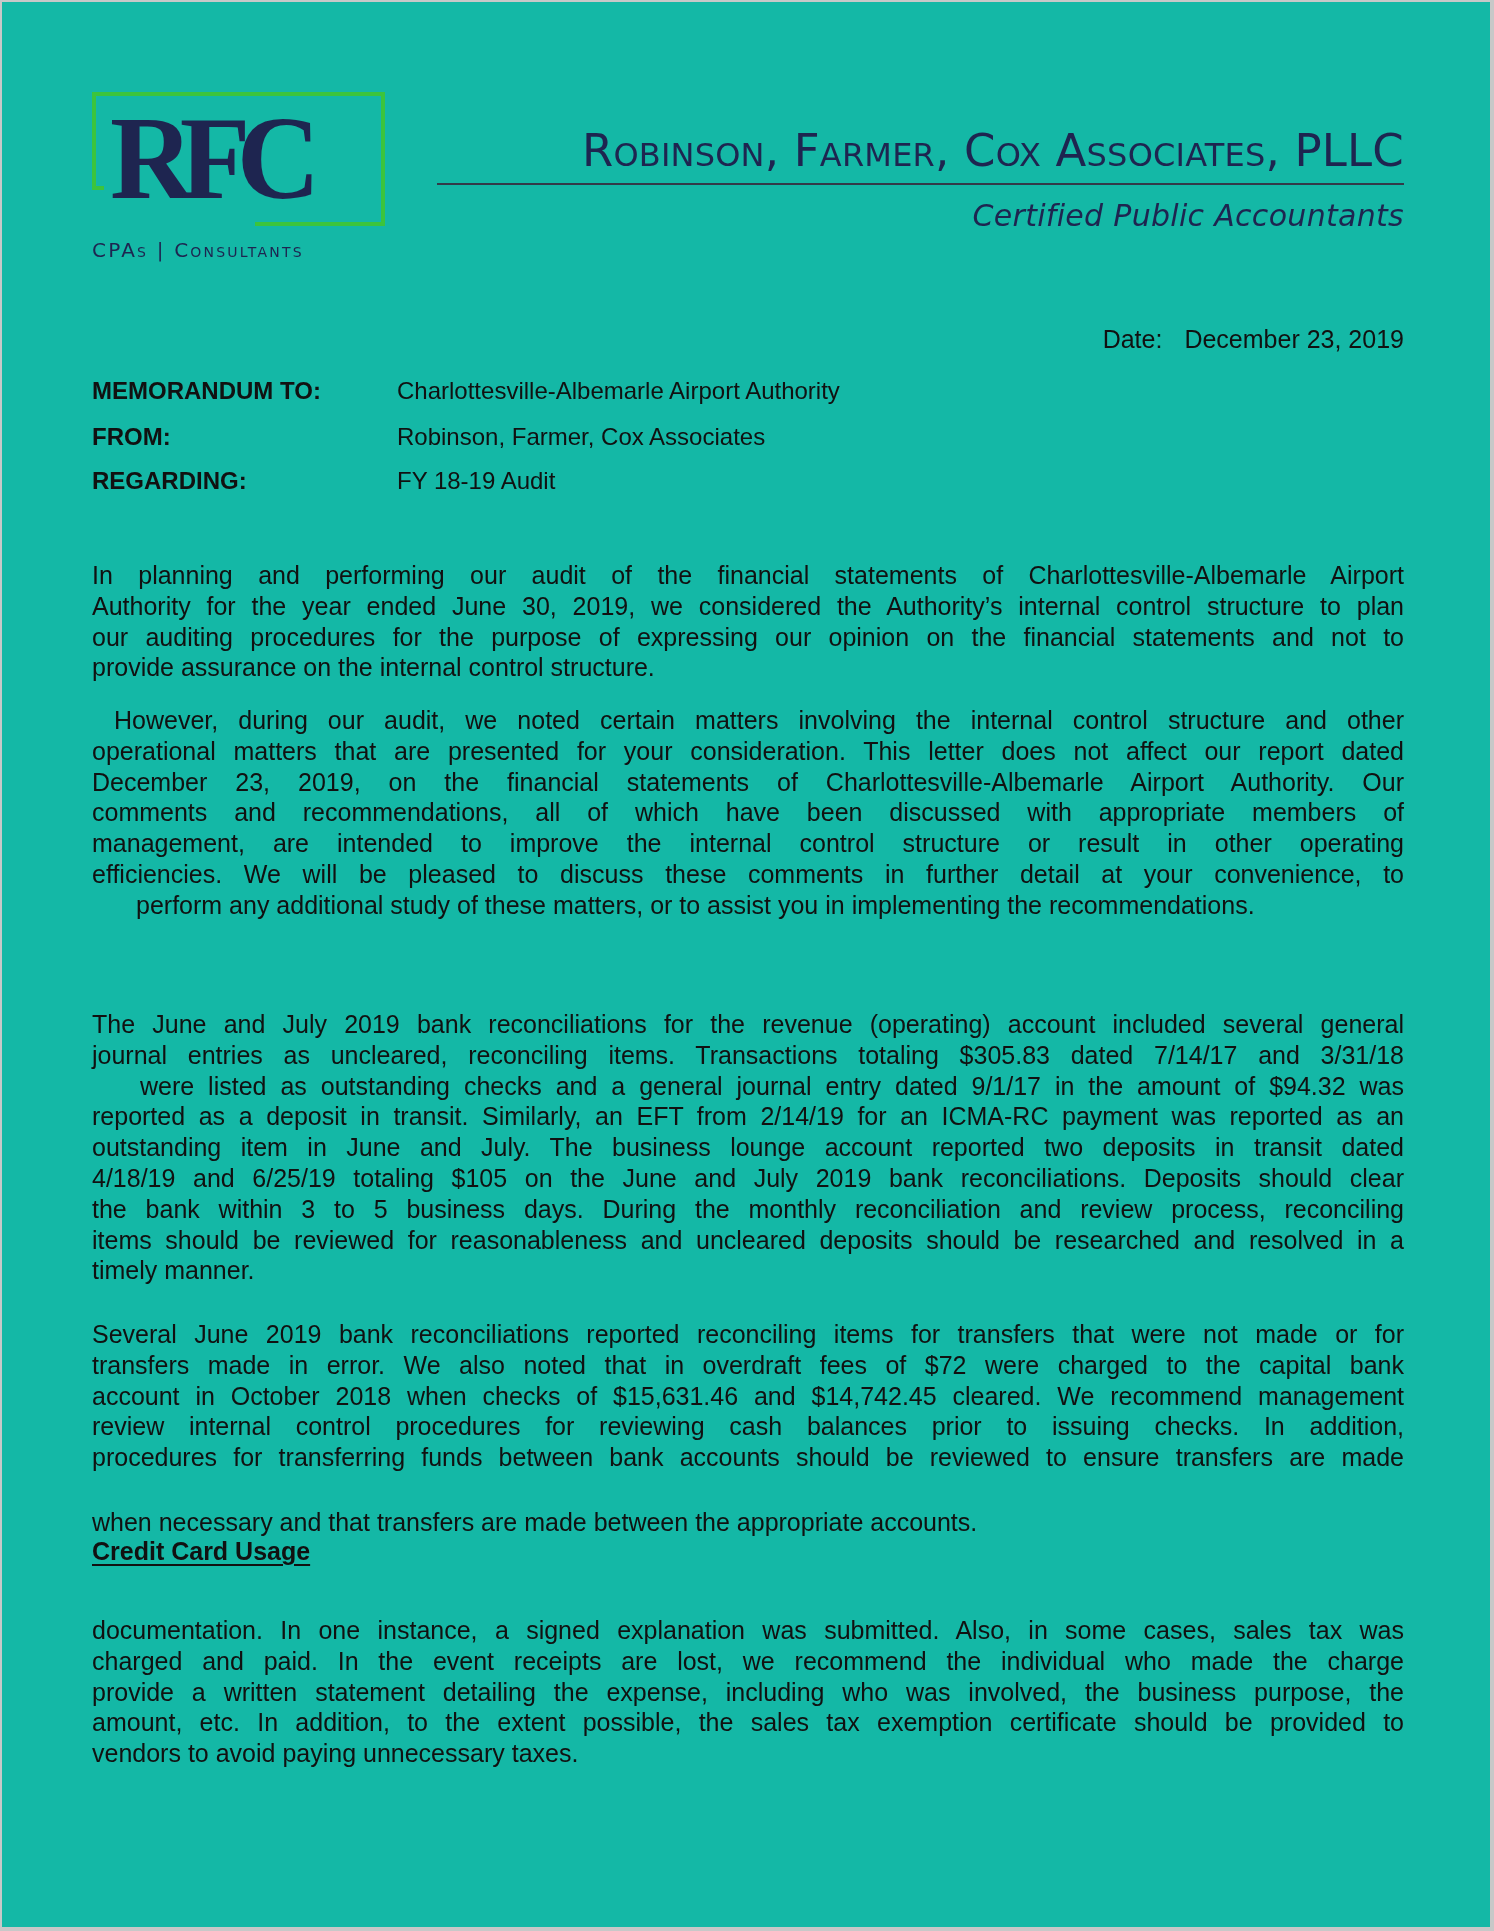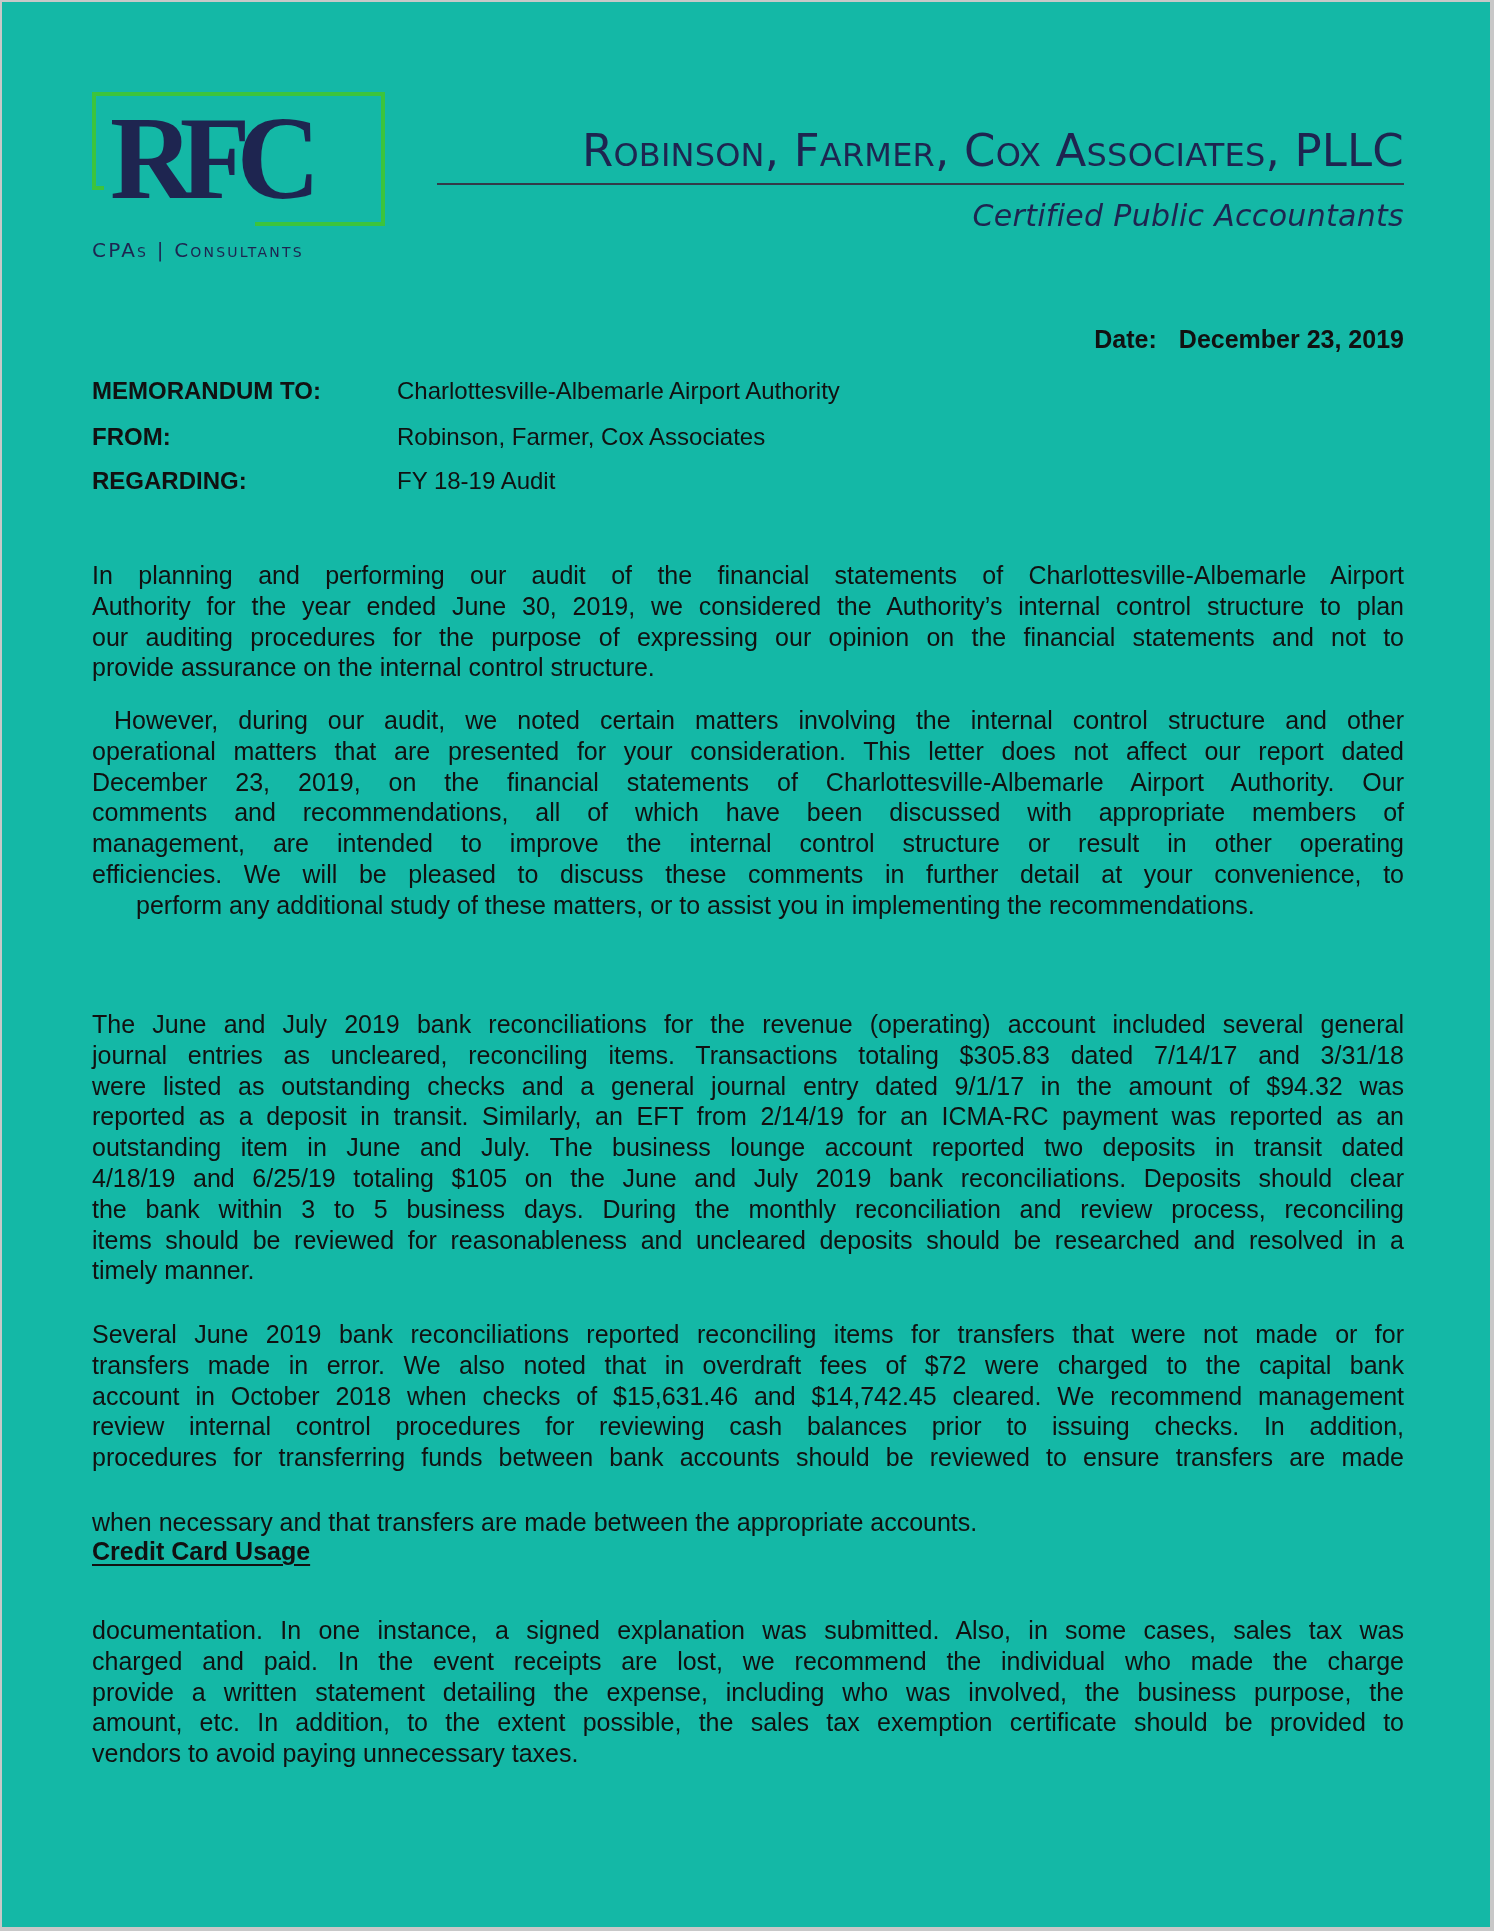--- a/index.html
+++ b/index.html
@@ -39,21 +39,21 @@
     font-weight: normal;
   }
   .firm-rule { position: absolute; left: 435px; top: 181px; width: 967px; height: 2px; background: #333a48; }
   .firm-tagline {
     position: absolute; right: 86px; top: 196px;
     font-family: "DejaVu Sans", sans-serif; font-style: italic; font-size: 30px; line-height: 36px;
     color: var(--navy); white-space: nowrap; letter-spacing: 0.3px;
   }
   
   .date-line {
-    position: absolute; right: 86px; top: 322px; font-size: 25px; font-weight: bold; white-space: nowrap;
+    position: absolute; right: 86px; top: 322px; font-size: 25px; font-weight: normal; white-space: nowrap;
     line-height: 30px;
   }
   .date-line .date-label { margin-right: 22px; }
   
   .memo-row { position: absolute; left: 90px; font-size: 24px; line-height: 28px; white-space: nowrap; }
   .memo-label { position: absolute; left: 0; top: 0; font-weight: bold; }
   .memo-value { position: absolute; left: 305px; top: 0; }
   
   .para { position: absolute; left: 90px; width: 1312px; font-size: 25px; }
   .para .line {
@@ -114,21 +114,21 @@
       <div class="line" style="white-space: nowrap;">December 23, 2019, on the financial statements of Charlottesville-Albemarle Airport Authority.  Our</div>
       <div class="line" style="white-space: nowrap;">comments and recommendations, all of which have been discussed with appropriate members of</div>
       <div class="line" style="white-space: nowrap;">management, are intended to improve the internal control structure or result in other operating</div>
       <div class="line" style="white-space: nowrap;">efficiencies.  We will be pleased to discuss these comments in further detail at your convenience, to</div>
       <div class="line last" style="white-space: nowrap; margin-left: 44px;">perform any additional study of these matters, or to assist you in implementing the recommendations.</div>
     </div>
 
   <div class="para" style="top:1007px">
       <div class="line" style="white-space: nowrap;">The June and July 2019 bank reconciliations for the revenue (operating) account included several general</div>
       <div class="line" style="white-space: nowrap;">journal entries as uncleared, reconciling items.  Transactions totaling $305.83 dated 7/14/17 and 3/31/18</div>
-      <div class="line" style="white-space: nowrap;">were listed as outstanding checks and a general journal entry dated 9/1/17 in the amount of $94.32 was</div>
+      <div class="line" style="white-space: nowrap; margin-left: 48px;">were listed as outstanding checks and a general journal entry dated 9/1/17 in the amount of $94.32 was</div>
       <div class="line" style="white-space: nowrap;">reported as a deposit in transit.  Similarly, an EFT from 2/14/19 for an ICMA-RC payment was reported as an</div>
       <div class="line" style="white-space: nowrap;">outstanding item in June and July.  The business lounge account reported two deposits in transit dated</div>
       <div class="line" style="white-space: nowrap;">4/18/19 and 6/25/19 totaling $105 on the June and July 2019 bank reconciliations.  Deposits should clear</div>
       <div class="line" style="white-space: nowrap;">the bank within 3 to 5 business days.  During the monthly reconciliation and review process, reconciling</div>
       <div class="line" style="white-space: nowrap;">items should be reviewed for reasonableness and uncleared deposits should be researched and resolved in a</div>
       <div class="line last" style="white-space: nowrap;">timely manner.</div>
     </div>
   <div class="para" style="top:1317px">
       <div class="line" style="white-space: nowrap;">Several June 2019 bank reconciliations reported reconciling items for transfers that were not made or for</div>
       <div class="line" style="white-space: nowrap;">transfers made in error.  We also noted that in overdraft fees of $72 were charged to the capital bank</div>

